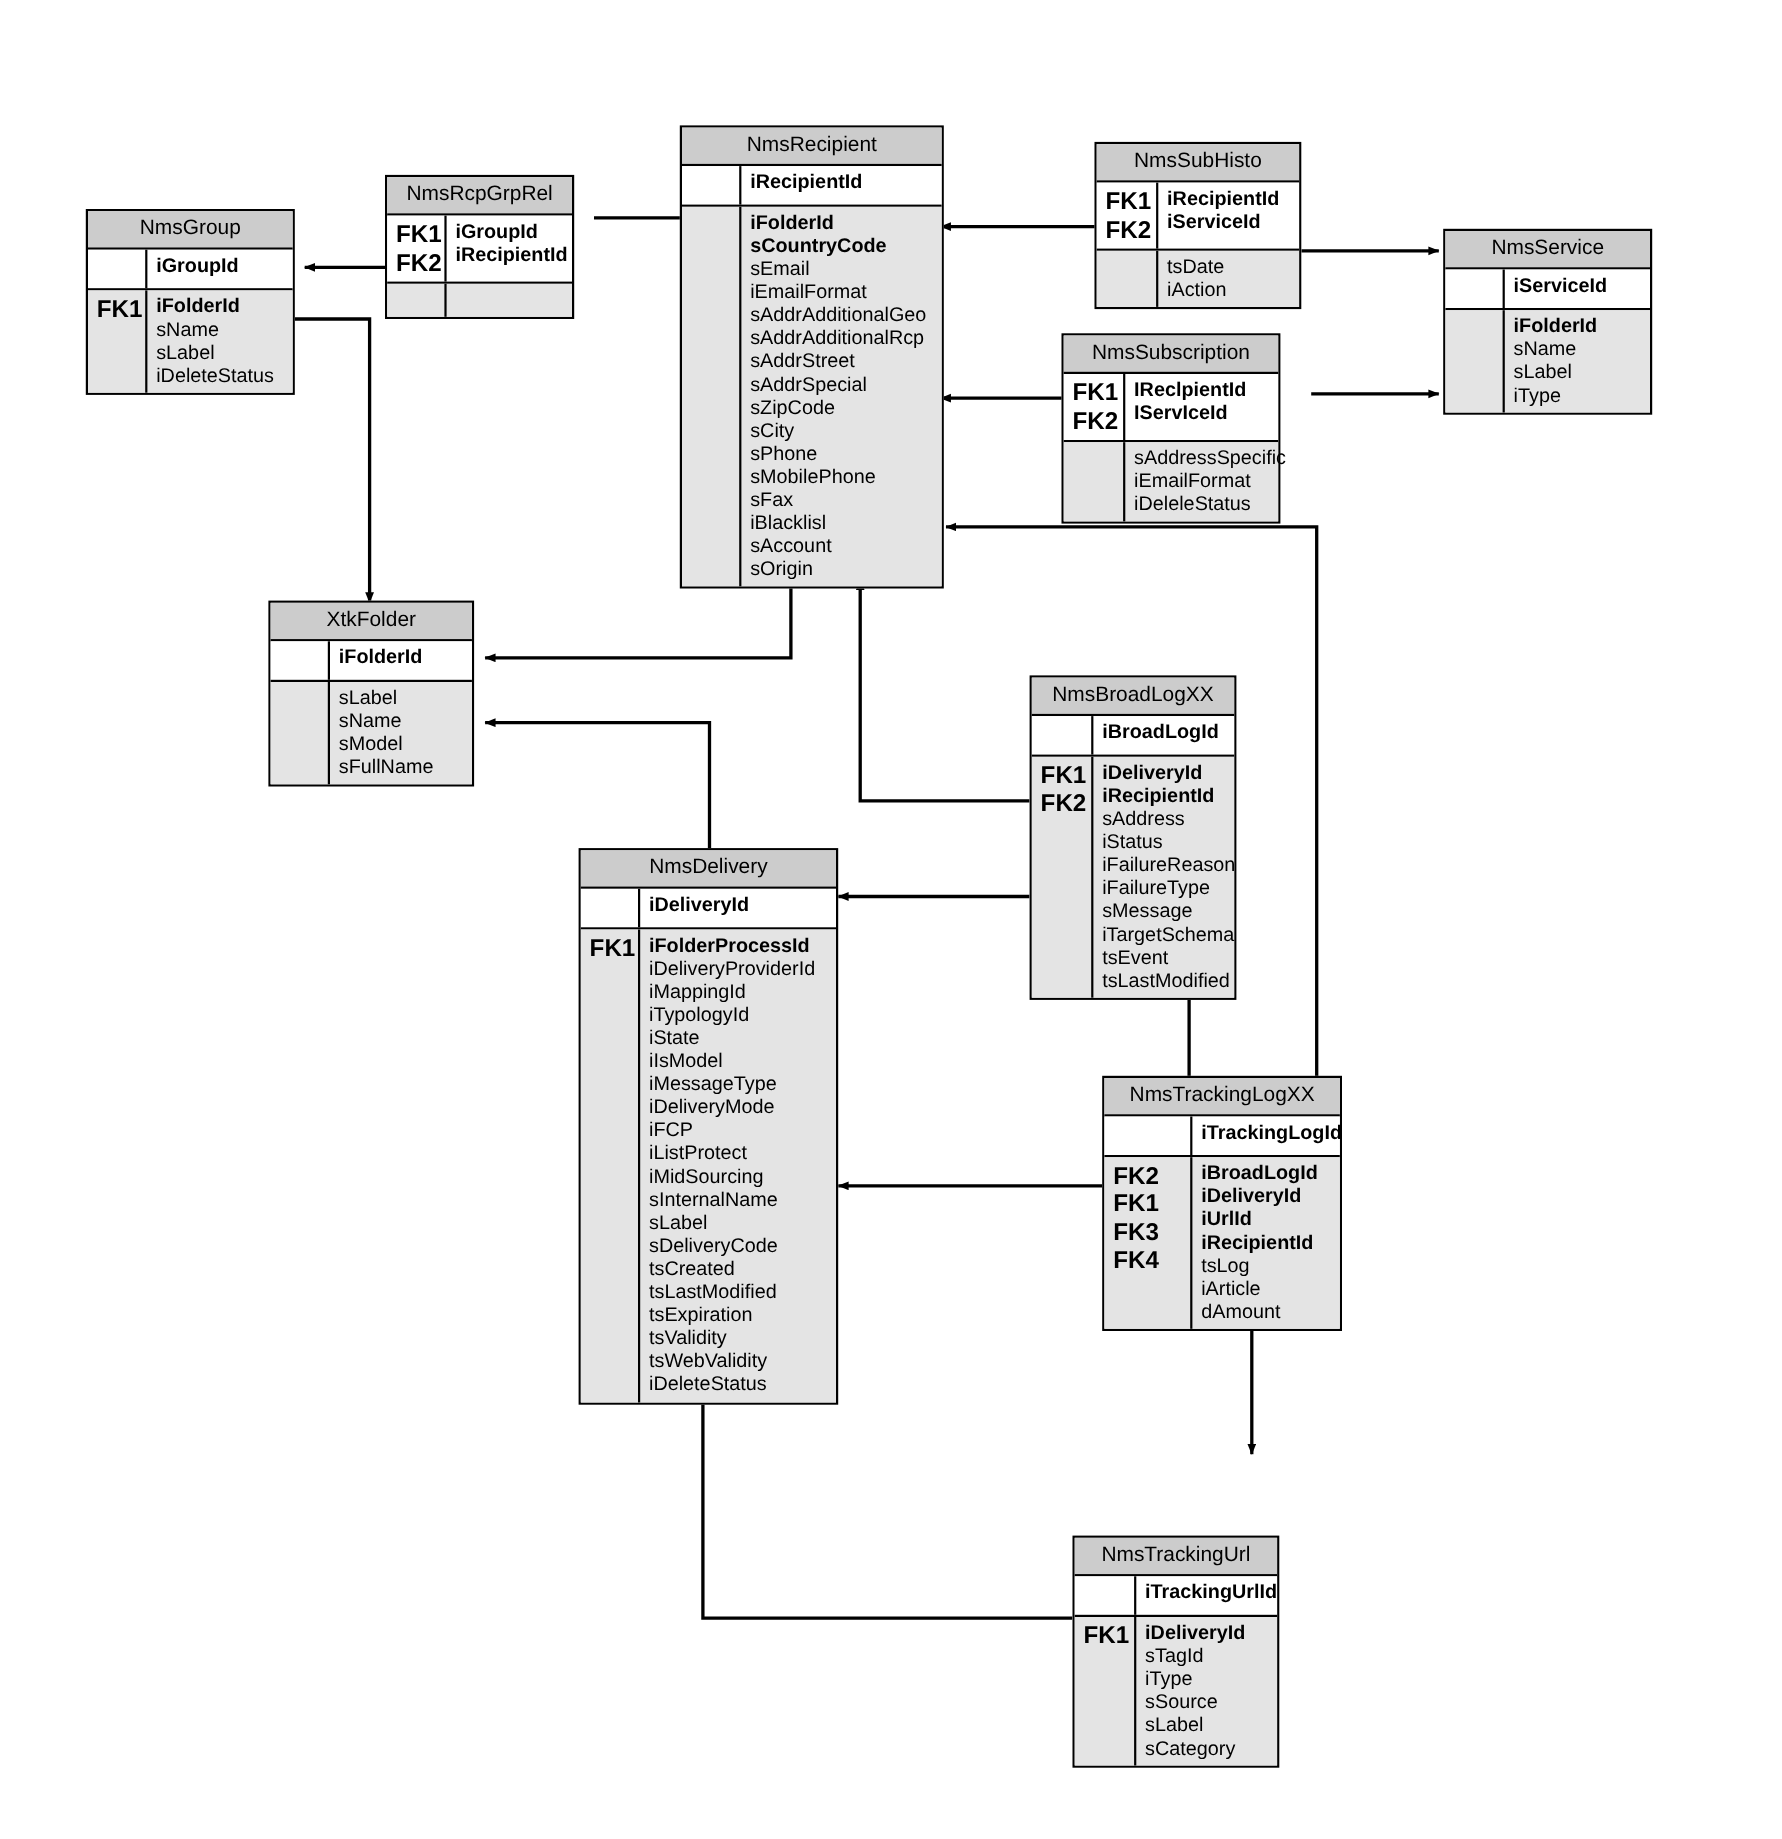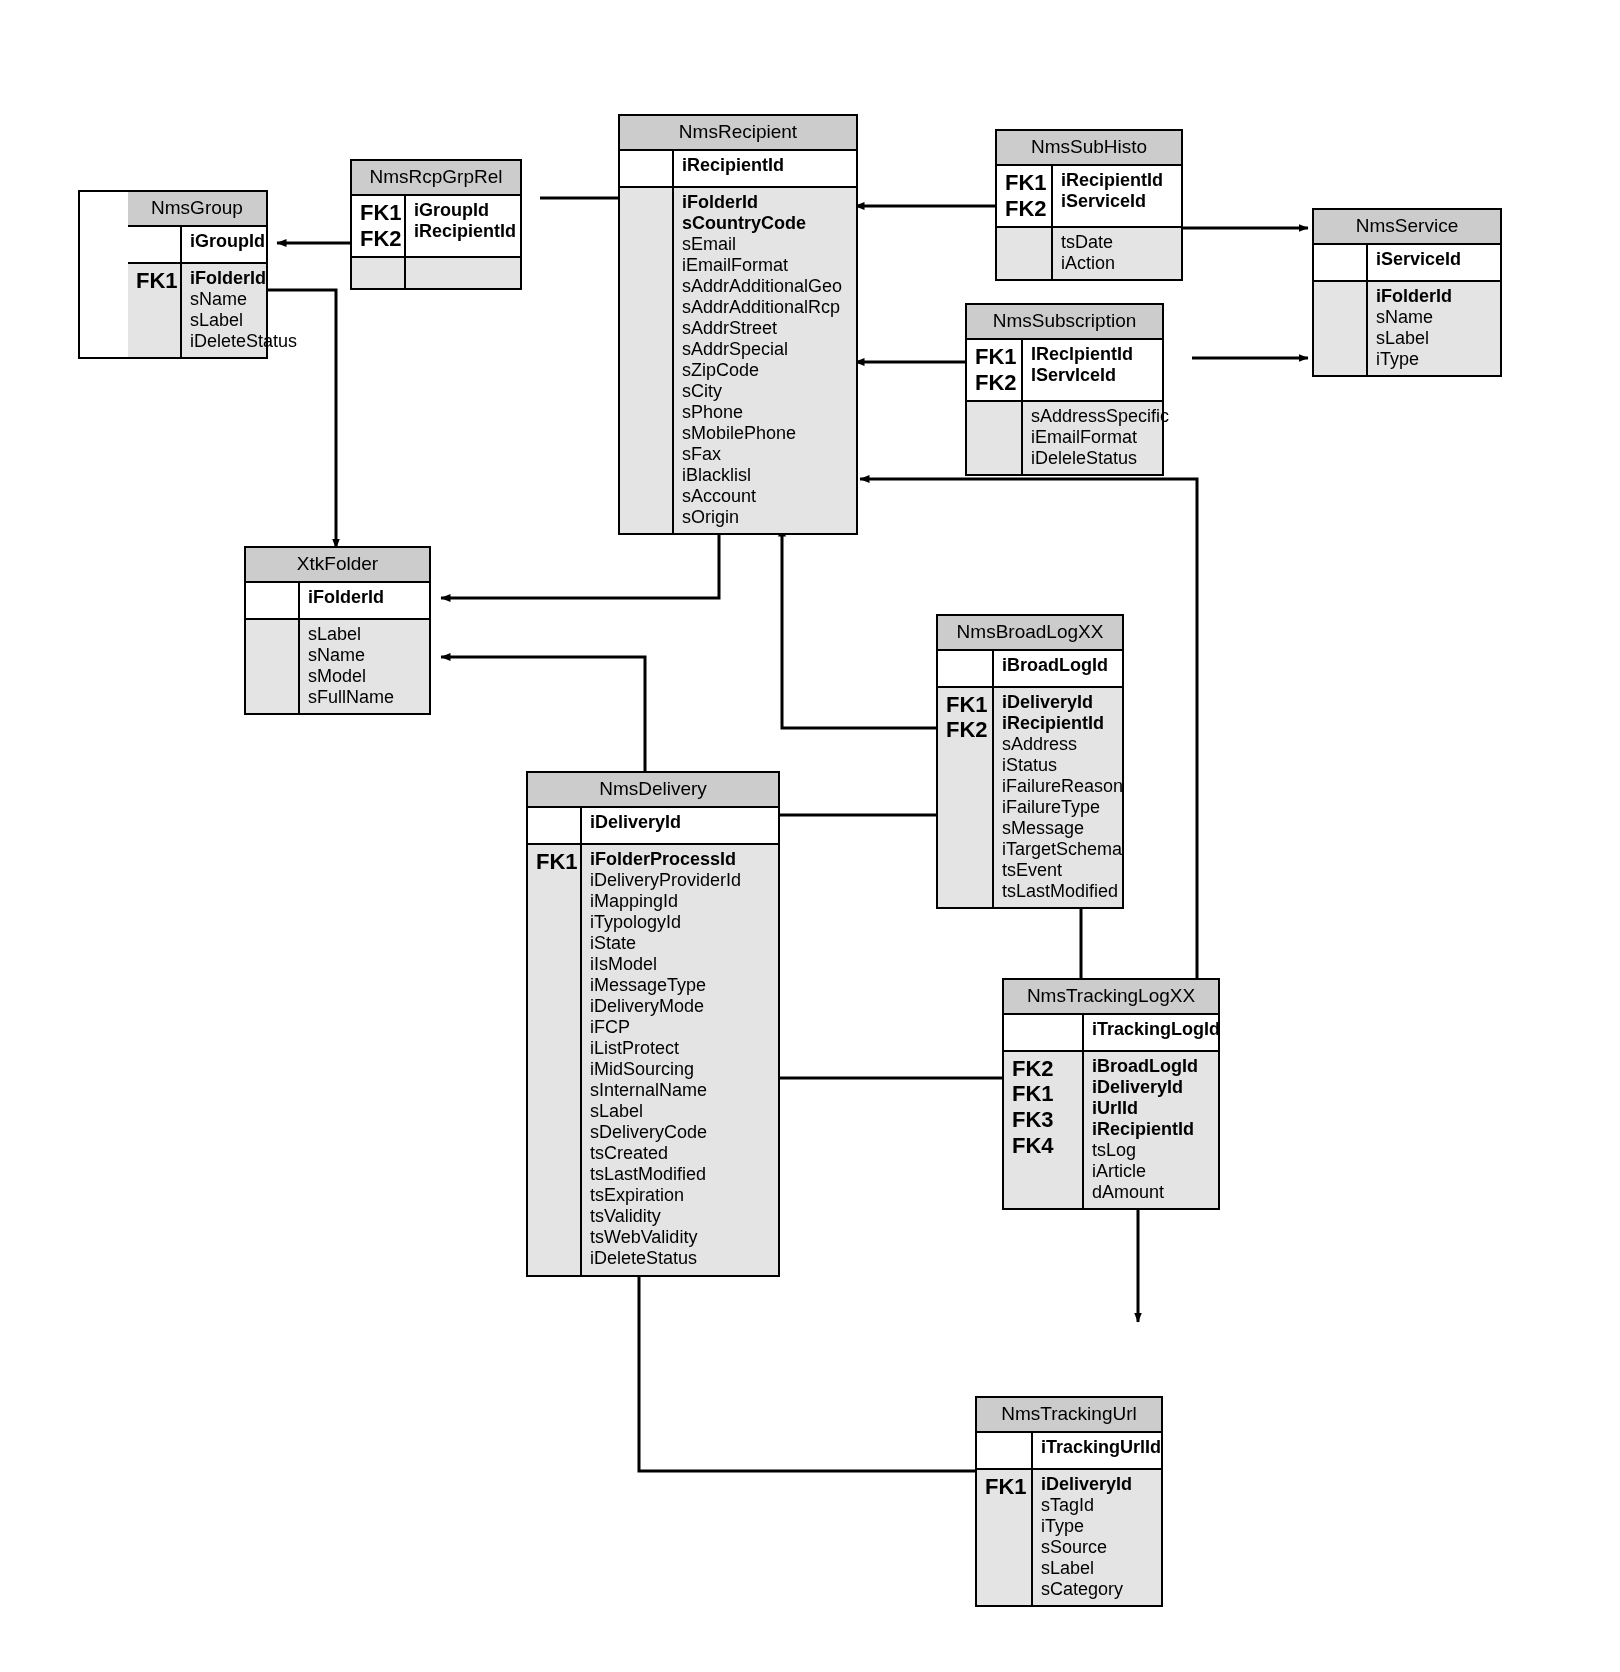--- a/index.html
+++ b/index.html
@@ -127,21 +127,21 @@
       <path d="M1002,1078 L762,1078" marker-end="url(#arrow)"></path>
 
       <path d="M1197,1078 L1197,479 L860,479" marker-end="url(#arrow)"></path>
 
       <path d="M1138,1194 L1138,1322" marker-end="url(#arrow)"></path>
 
       <path d="M975,1471 L639,1471 L639,1258" marker-end="url(#arrow)"></path>
     </g>
   </svg>
 
-  <div class="entity" style="left:78px; top:190px; width:190px;padding-left:48px;">
+  <div class="entity" style="left:78px; top:190px; width:190px;">
     <div class="entity-title">NmsGroup</div>
     <div class="pk-section">
       <div class="key-col" style="width:54px;">
           <span class="keyrow">&nbsp;</span>
         </div>
       <div class="field-col">
           <span class="field bold">iGroupId</span>
         </div>
     </div>
     <div class="attr-section">
@@ -330,21 +330,21 @@
         <span class="field">iFailureReason</span>
         <span class="field">iFailureType</span>
         <span class="field">sMessage</span>
         <span class="field">iTargetSchema</span>
         <span class="field">tsEvent</span>
         <span class="field">tsLastModified</span>
       </div>
     </div>
   </div>
 
-  <div class="entity" style="left:526px; top:771px; width:254px;">
+  <div class="entity" style="left:526px; top:771px; width:236px;">
     <div class="entity-title">NmsDelivery</div>
     <div class="pk-section">
       <div class="key-col" style="width:54px;">
           <span class="keyrow">&nbsp;</span>
         </div>
       <div class="field-col">
           <span class="field bold">iDeliveryId</span>
         </div>
     </div>
     <div class="attr-section">

